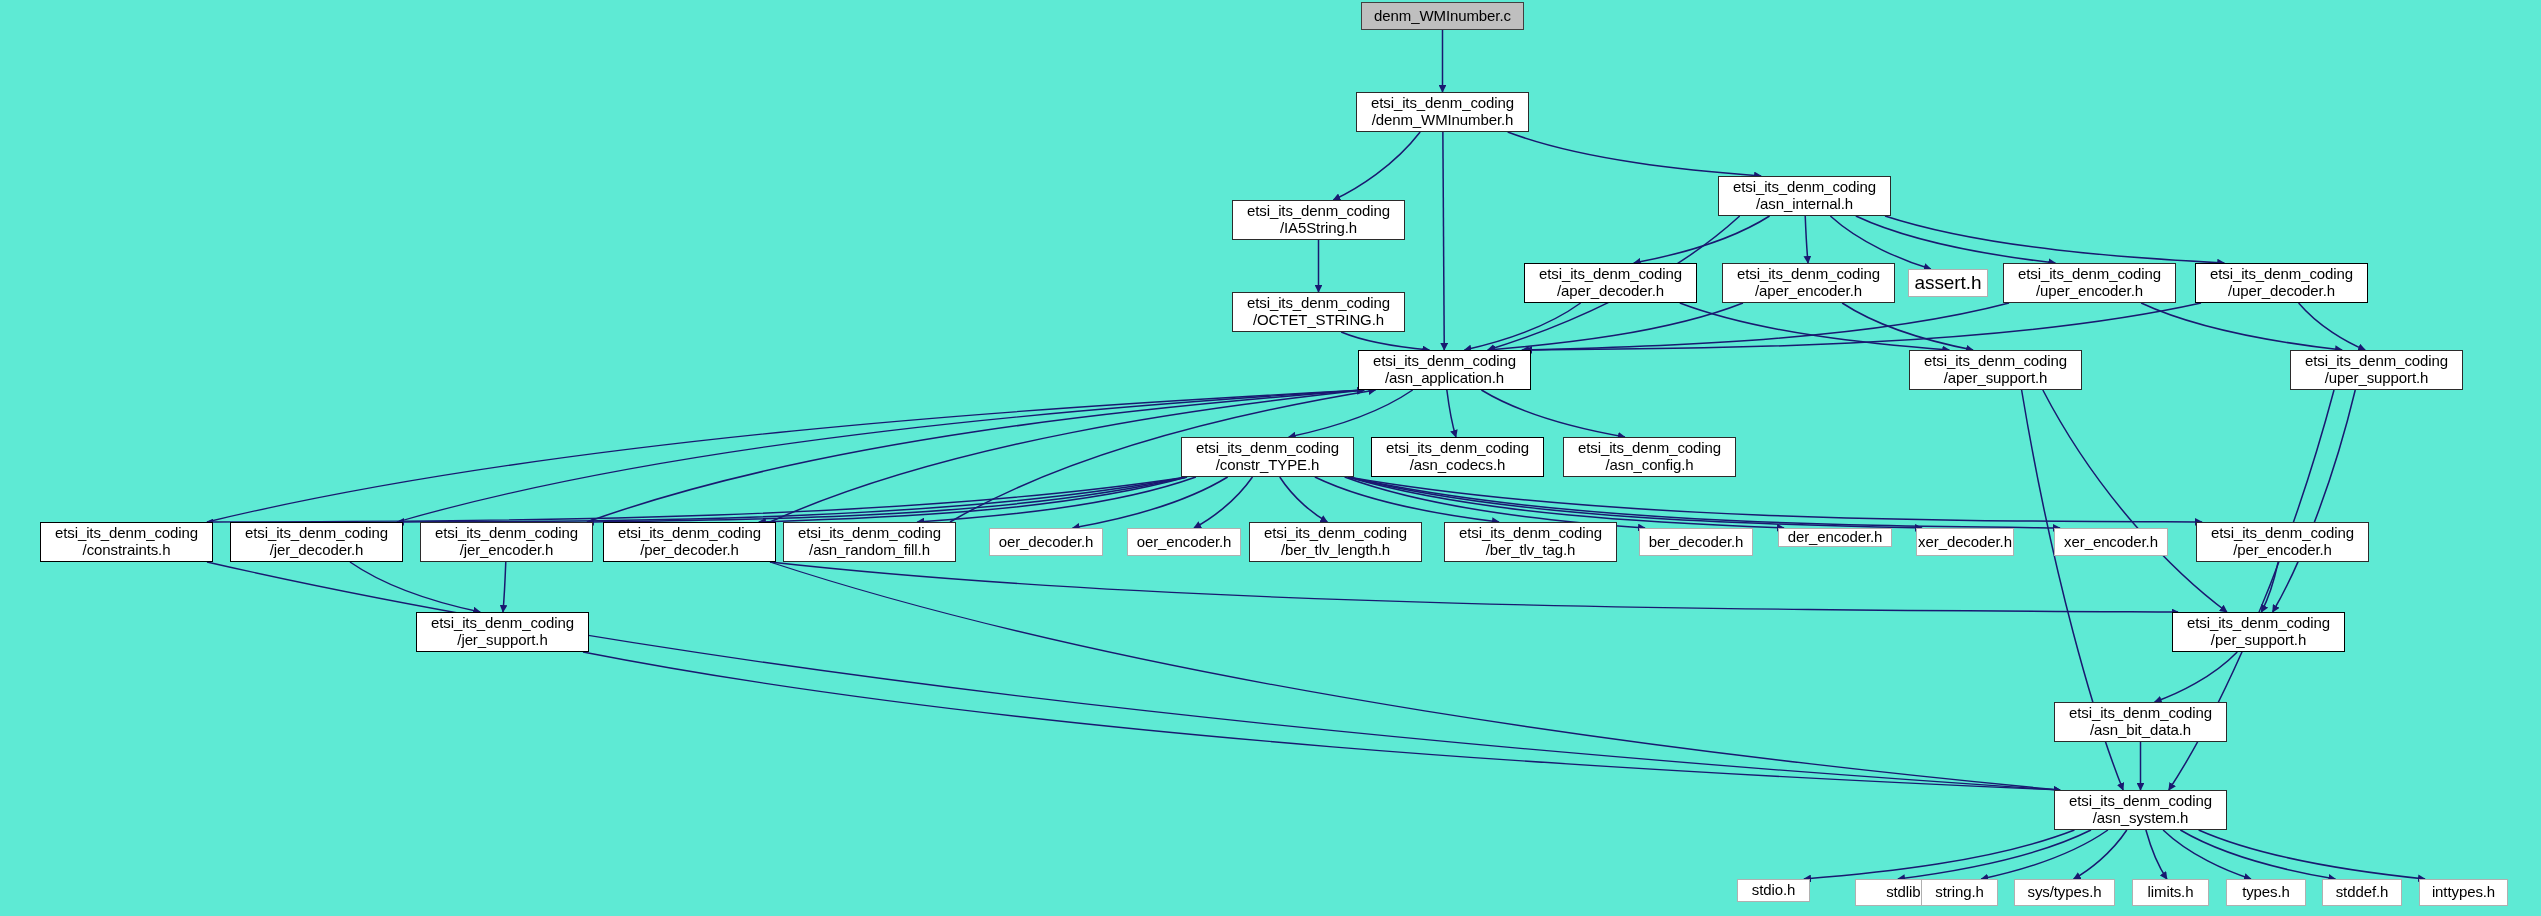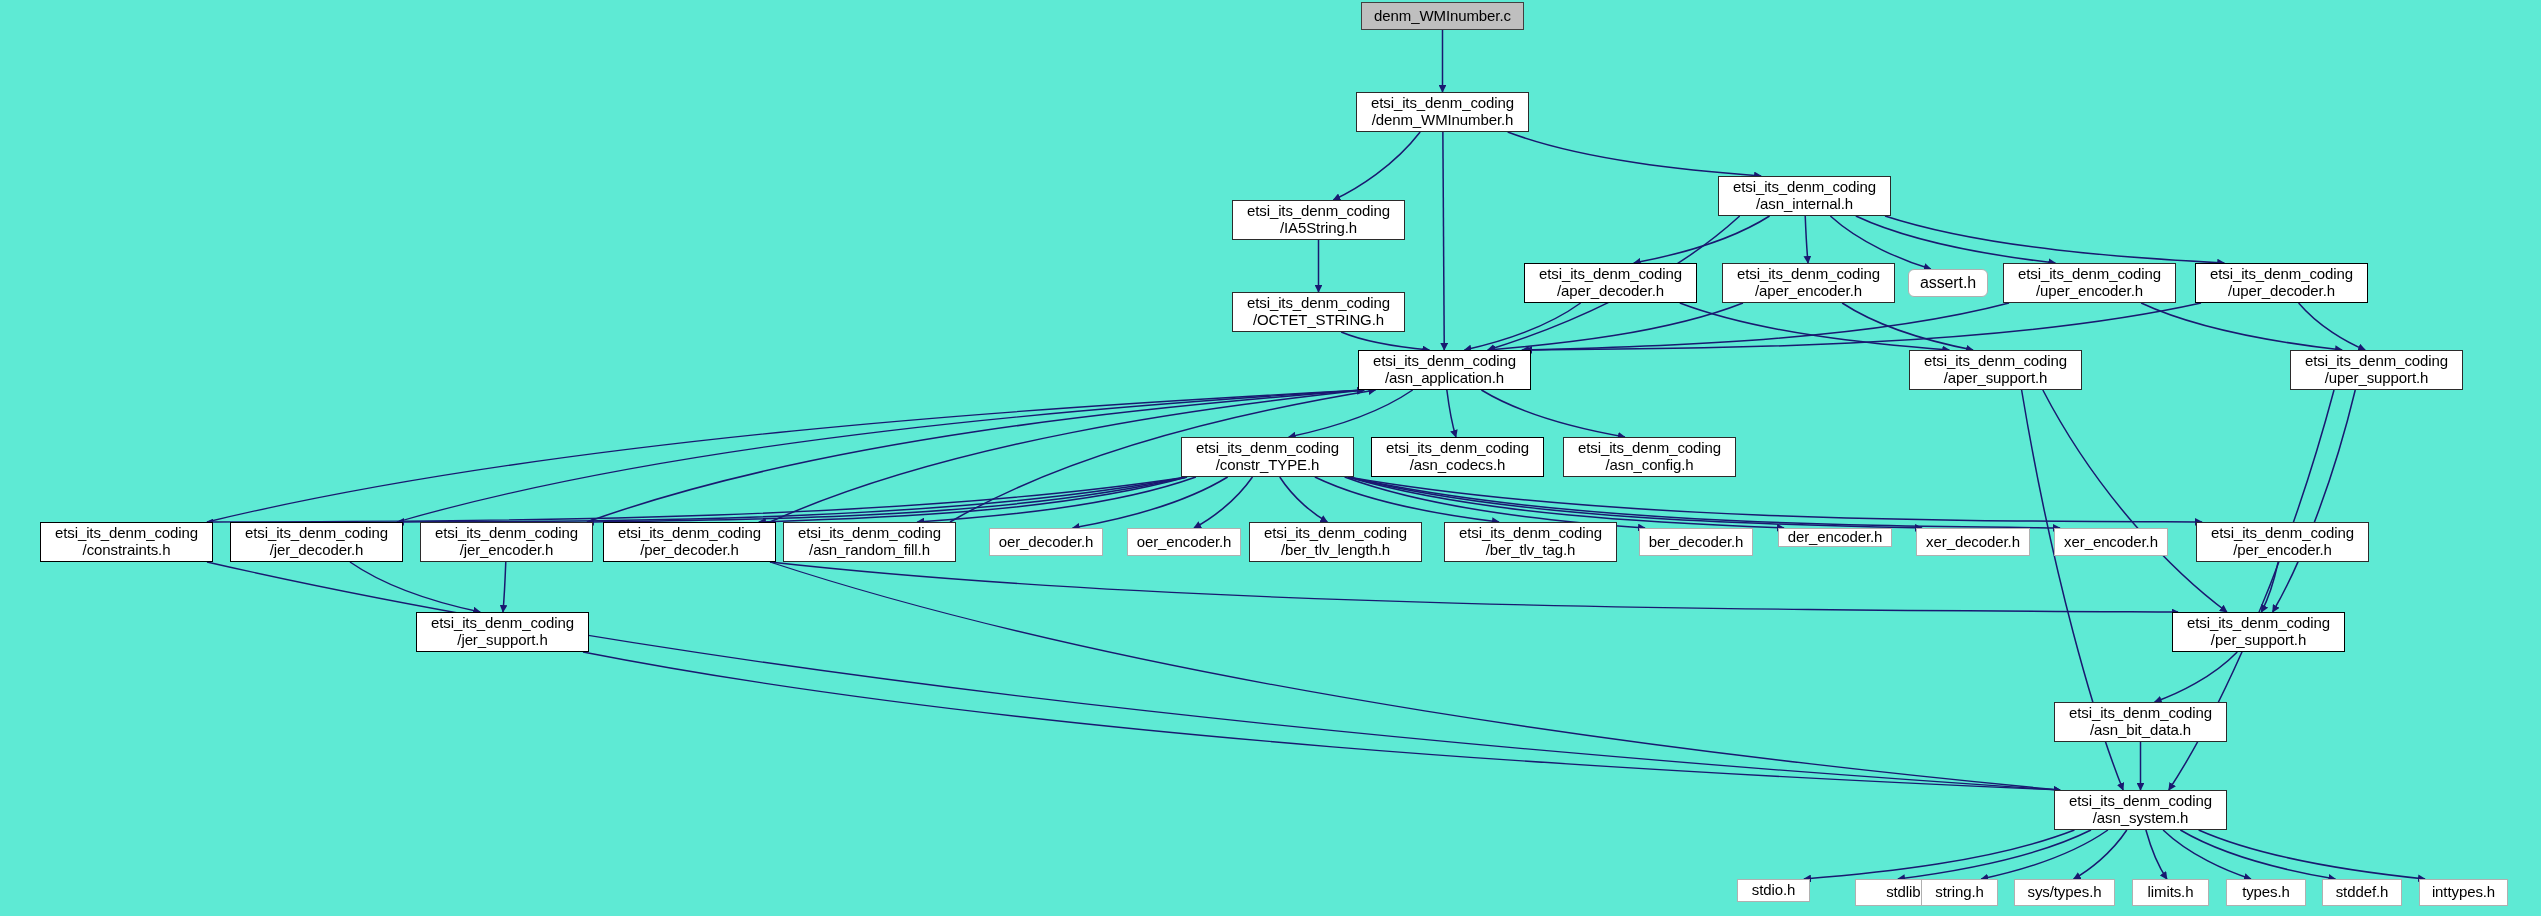--- a/index.html
+++ b/index.html
@@ -139,41 +139,41 @@
       </g>
   </svg>
   <div id="node-layer">
       <div class="node root" style="left: 1361px; top: 2px; width: 163px; height: 28px; font-size: 15px;"><span class="ln">denm_WMInumber.c</span></div>
       <div class="node heavy" style="left: 1356px; top: 92px; width: 173px; height: 40px;"><span class="ln">etsi_its_denm_coding</span><span class="ln">/denm_WMInumber.h</span></div>
       <div class="node heavy" style="left: 1232px; top: 200px; width: 173px; height: 40px;"><span class="ln">etsi_its_denm_coding</span><span class="ln">/IA5String.h</span></div>
       <div class="node heavy" style="left: 1232px; top: 292px; width: 173px; height: 40px;"><span class="ln">etsi_its_denm_coding</span><span class="ln">/OCTET_STRING.h</span></div>
       <div class="node heavy" style="left: 1718px; top: 176px; width: 173px; height: 40px;"><span class="ln">etsi_its_denm_coding</span><span class="ln">/asn_internal.h</span></div>
       <div class="node " style="left: 1524px; top: 263px; width: 173px; height: 40px;"><span class="ln">etsi_its_denm_coding</span><span class="ln">/aper_decoder.h</span></div>
       <div class="node heavy" style="left: 1722px; top: 263px; width: 173px; height: 40px;"><span class="ln">etsi_its_denm_coding</span><span class="ln">/aper_encoder.h</span></div>
-      <div class="node sysheader" style="left: 1908px; top: 269px; width: 80px; height: 28px; font-size: 16px; border-radius: 6px;"><span class="ln">assert.h</span></div>
+      <div class="node sysheader" style="left: 1908px; top: 269px; width: 80px; height: 28px; font-size: 19px;"><span class="ln">assert.h</span></div>
       <div class="node heavy" style="left: 2003px; top: 263px; width: 173px; height: 40px;"><span class="ln">etsi_its_denm_coding</span><span class="ln">/uper_encoder.h</span></div>
       <div class="node " style="left: 2195px; top: 263px; width: 173px; height: 40px;"><span class="ln">etsi_its_denm_coding</span><span class="ln">/uper_decoder.h</span></div>
       <div class="node " style="left: 1358px; top: 350px; width: 173px; height: 40px;"><span class="ln">etsi_its_denm_coding</span><span class="ln">/asn_application.h</span></div>
       <div class="node heavy" style="left: 1909px; top: 350px; width: 173px; height: 40px;"><span class="ln">etsi_its_denm_coding</span><span class="ln">/aper_support.h</span></div>
       <div class="node heavy" style="left: 2290px; top: 350px; width: 173px; height: 40px;"><span class="ln">etsi_its_denm_coding</span><span class="ln">/uper_support.h</span></div>
       <div class="node heavy" style="left: 1181px; top: 437px; width: 173px; height: 40px;"><span class="ln">etsi_its_denm_coding</span><span class="ln">/constr_TYPE.h</span></div>
       <div class="node " style="left: 1371px; top: 437px; width: 173px; height: 40px;"><span class="ln">etsi_its_denm_coding</span><span class="ln">/asn_codecs.h</span></div>
       <div class="node heavy" style="left: 1563px; top: 437px; width: 173px; height: 40px;"><span class="ln">etsi_its_denm_coding</span><span class="ln">/asn_config.h</span></div>
       <div class="node " style="left: 40px; top: 522px; width: 173px; height: 40px;"><span class="ln">etsi_its_denm_coding</span><span class="ln">/constraints.h</span></div>
       <div class="node " style="left: 230px; top: 522px; width: 173px; height: 40px;"><span class="ln">etsi_its_denm_coding</span><span class="ln">/jer_decoder.h</span></div>
       <div class="node heavy" style="left: 420px; top: 522px; width: 173px; height: 40px;"><span class="ln">etsi_its_denm_coding</span><span class="ln">/jer_encoder.h</span></div>
       <div class="node " style="left: 603px; top: 522px; width: 173px; height: 40px;"><span class="ln">etsi_its_denm_coding</span><span class="ln">/per_decoder.h</span></div>
       <div class="node heavy" style="left: 783px; top: 522px; width: 173px; height: 40px;"><span class="ln">etsi_its_denm_coding</span><span class="ln">/asn_random_fill.h</span></div>
       <div class="node sysheader" style="left: 989px; top: 528px; width: 114px; height: 28px; font-size: 15px;"><span class="ln">oer_decoder.h</span></div>
       <div class="node sysheader" style="left: 1127px; top: 528px; width: 114px; height: 28px; font-size: 15px;"><span class="ln">oer_encoder.h</span></div>
       <div class="node heavy" style="left: 1249px; top: 522px; width: 173px; height: 40px;"><span class="ln">etsi_its_denm_coding</span><span class="ln">/ber_tlv_length.h</span></div>
       <div class="node heavy" style="left: 1444px; top: 522px; width: 173px; height: 40px;"><span class="ln">etsi_its_denm_coding</span><span class="ln">/ber_tlv_tag.h</span></div>
       <div class="node sysheader" style="left: 1639px; top: 528px; width: 114px; height: 28px; font-size: 15px;"><span class="ln">ber_decoder.h</span></div>
       <div class="node sysheader" style="left: 1778px; top: 528px; width: 114px; height: 19px; font-size: 15px;"><span class="ln">der_encoder.h</span></div>
-      <div class="node sysheader" style="left: 1916px; top: 528px; width: 114px; height: 28px; font-size: 15px;"><span class="ln">xer_decoder.h</span></div>
+      <div class="node sysheader" style="left: 1916px; top: 528px; width: 98px; height: 28px; font-size: 15px;"><span class="ln">xer_decoder.h</span></div>
       <div class="node sysheader" style="left: 2054px; top: 528px; width: 114px; height: 28px; font-size: 15px;"><span class="ln">xer_encoder.h</span></div>
       <div class="node heavy" style="left: 2196px; top: 522px; width: 173px; height: 40px;"><span class="ln">etsi_its_denm_coding</span><span class="ln">/per_encoder.h</span></div>
       <div class="node " style="left: 416px; top: 612px; width: 173px; height: 40px;"><span class="ln">etsi_its_denm_coding</span><span class="ln">/jer_support.h</span></div>
       <div class="node " style="left: 2172px; top: 612px; width: 173px; height: 40px;"><span class="ln">etsi_its_denm_coding</span><span class="ln">/per_support.h</span></div>
       <div class="node heavy" style="left: 2054px; top: 702px; width: 173px; height: 40px;"><span class="ln">etsi_its_denm_coding</span><span class="ln">/asn_bit_data.h</span></div>
       <div class="node heavy" style="left: 2054px; top: 790px; width: 173px; height: 40px;"><span class="ln">etsi_its_denm_coding</span><span class="ln">/asn_system.h</span></div>
       <div class="node sysheader" style="left: 1737px; top: 879px; width: 73px; height: 23px; font-size: 15px;"><span class="ln">stdio.h</span></div>
       <div class="node sysheader" style="left: 1855px; top: 879px; width: 93px; height: 27px; font-size: 15px; padding-left: 16px;"><span class="ln">stdlib.h</span></div>
       <div class="node sysheader" style="left: 1921px; top: 879px; width: 77px; height: 27px; font-size: 15px;"><span class="ln">string.h</span></div>
       <div class="node sysheader" style="left: 2014px; top: 879px; width: 101px; height: 27px; font-size: 15px;"><span class="ln">sys/types.h</span></div>

